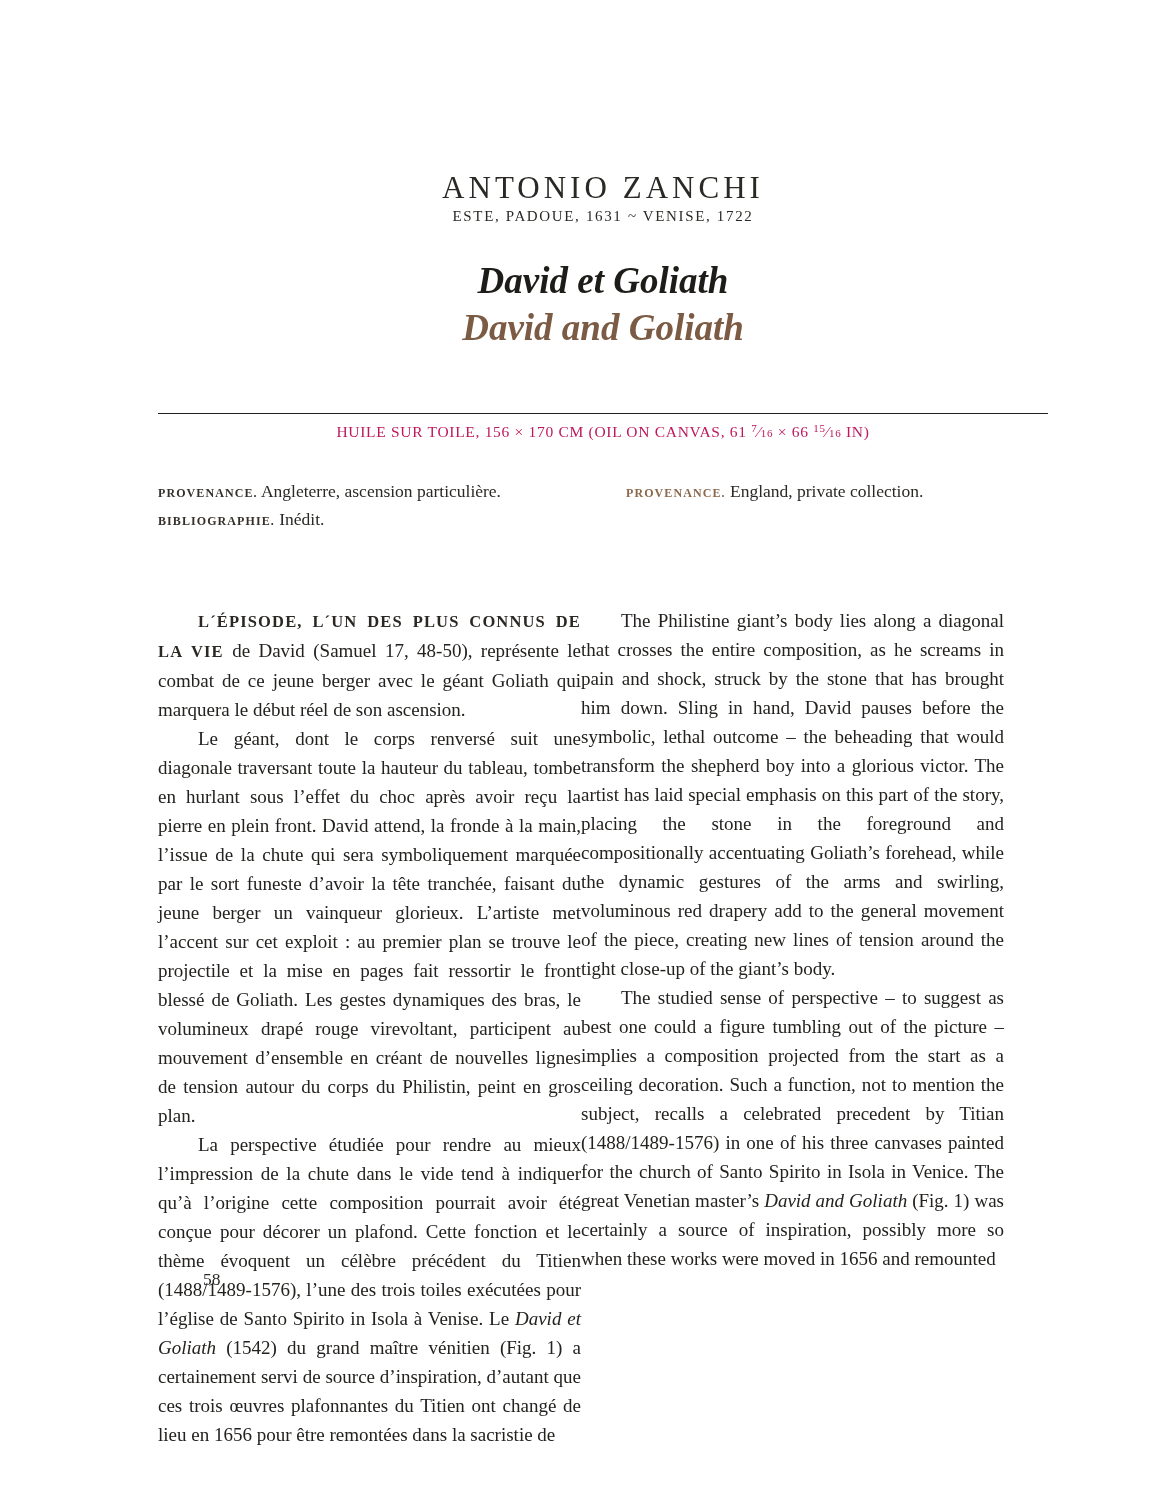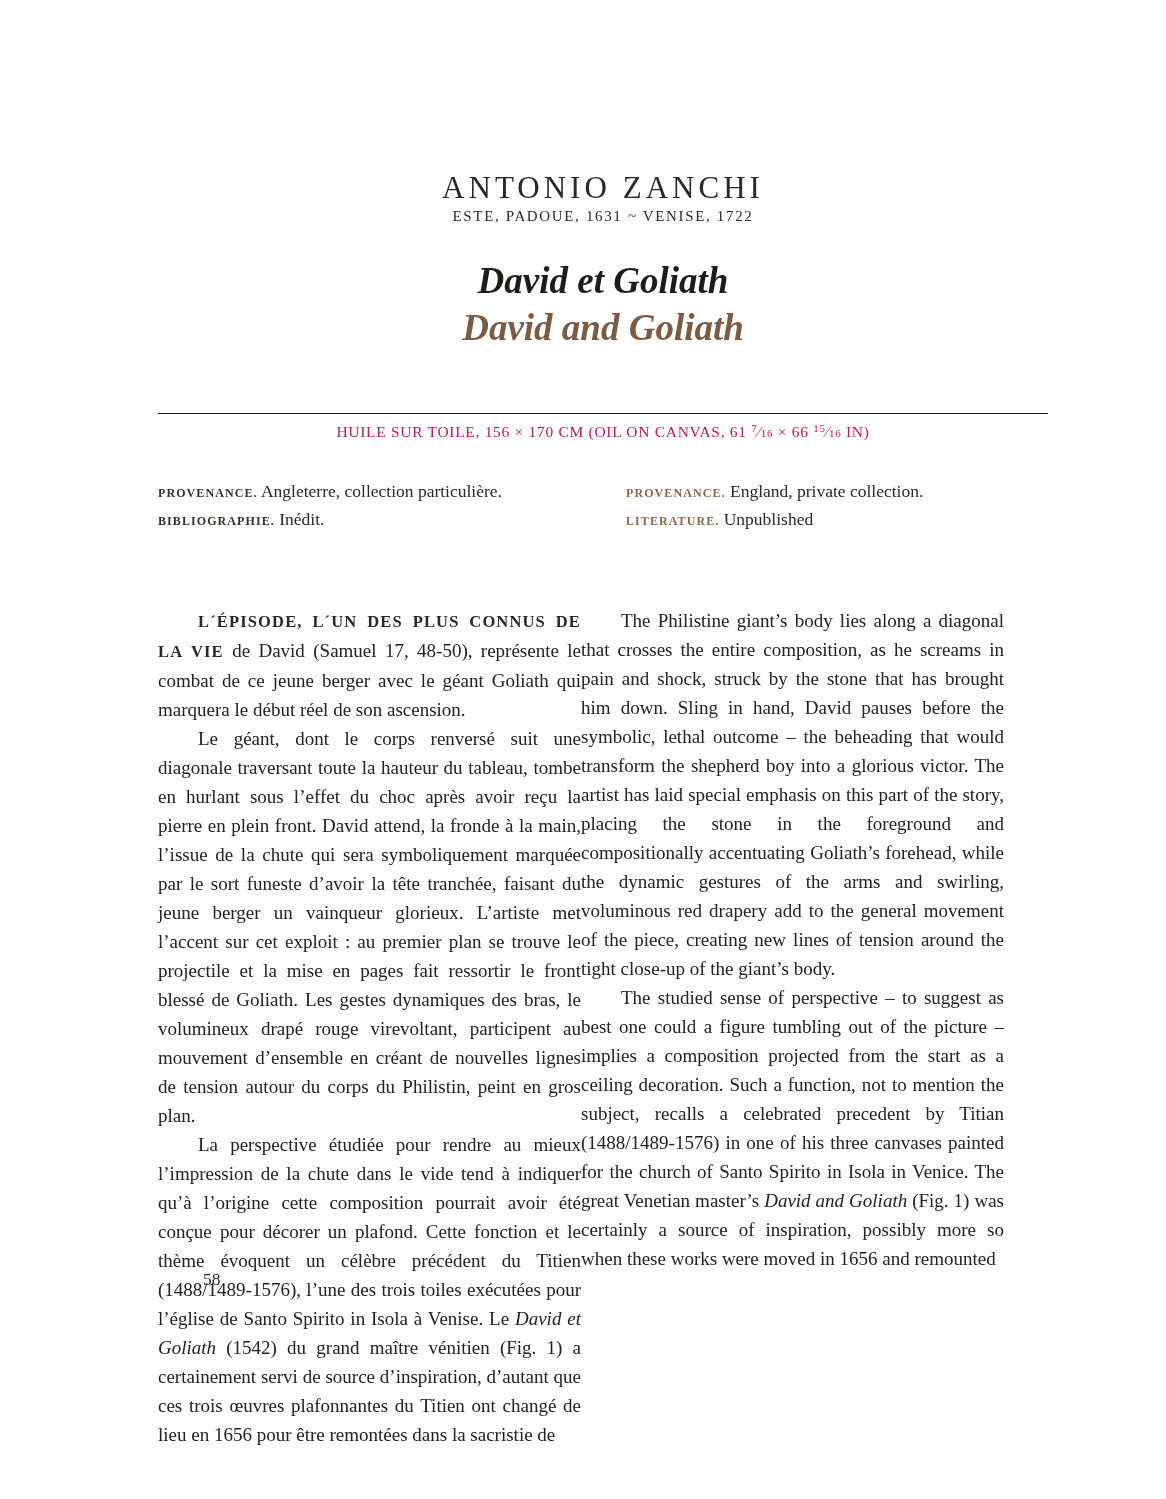--- a/index.html
+++ b/index.html
@@ -124,26 +124,25 @@
         <div class="title-line title-en">David and Goliath</div>
       </div>
     </div>
 
     <hr class="rule">
 
     <div class="medium-line"><span>HUILE SUR TOILE, 156 × 170 CM (OIL ON CANVAS, 61 </span><span class="frac-num">7</span><span>⁄</span><span class="frac-den">16</span><span> × 66 </span><span class="frac-num">15</span><span>⁄</span><span class="frac-den">16</span><span> IN)</span></div>
 
     <div class="prov-row">
       <div class="prov-col">
-        <div class="prov-line"><span class="prov-label fr">PROVENANCE.</span><span> Angleterre, collection particulière.</span></div>
+        <div class="prov-line"><span class="prov-label fr">PROVENANCE.</span><span> Angleterre, ascension particulière.</span></div>
         <div class="prov-line"><span class="prov-label fr">BIBLIOGRAPHIE.</span><span> Inédit.</span></div>
       </div>
       <div class="prov-col">
         <div class="prov-line"><span class="prov-label en">PROVENANCE.</span><span> England, private collection.</span></div>
-        <div class="prov-line"><span class="prov-label en">LITERATURE.</span><span> Unpublished</span></div>
       </div>
     </div>
 
     <div class="body-cols">
       <div class="col">
         <p><span class="lead fr">L´ÉPISODE, L´UN DES PLUS CONNUS DE LA VIE</span><span> de David (Samuel 17, 48-50), représente le combat de ce jeune berger avec le géant Goliath qui marquera le début réel de son ascension.</span></p>
         <p>Le géant, dont le corps renversé suit une diagonale traversant toute la hauteur du tableau, tombe en hurlant sous l’effet du choc après avoir reçu la pierre en plein front. David attend, la fronde à la main, l’issue de la chute qui sera symboliquement marquée par le sort funeste d’avoir la tête tranchée, faisant du jeune berger un vainqueur glorieux. L’artiste met l’accent sur cet exploit : au premier plan se trouve le projectile et la mise en pages fait ressortir le front blessé de Goliath. Les gestes dynamiques des bras, le volumineux drapé rouge virevoltant, participent au mouvement d’ensemble en créant de nouvelles lignes de tension autour du corps du Philistin, peint en gros plan.</p>
         <p><span>La perspective étudiée pour rendre au mieux l’impression de la chute dans le vide tend à indiquer qu’à l’origine cette composition pourrait avoir été conçue pour décorer un plafond. Cette fonction et le thème évoquent un célèbre précédent du Titien (1488/1489-1576), l’une des trois toiles exécutées pour l’église de Santo Spirito in Isola à Venise. Le </span><span class="ital">David et Goliath</span><span> (1542) du grand maître vénitien (Fig. 1) a certainement servi de source d’inspiration, d’autant que ces trois œuvres plafonnantes du Titien ont changé de lieu en 1656 pour être remontées dans la sacristie de</span></p>
       </div>
       <div class="col">

